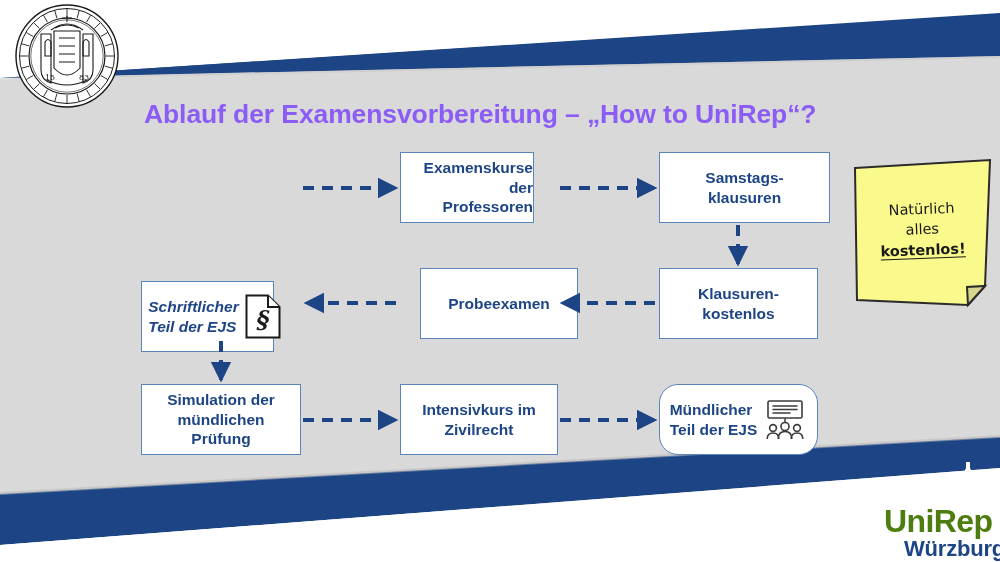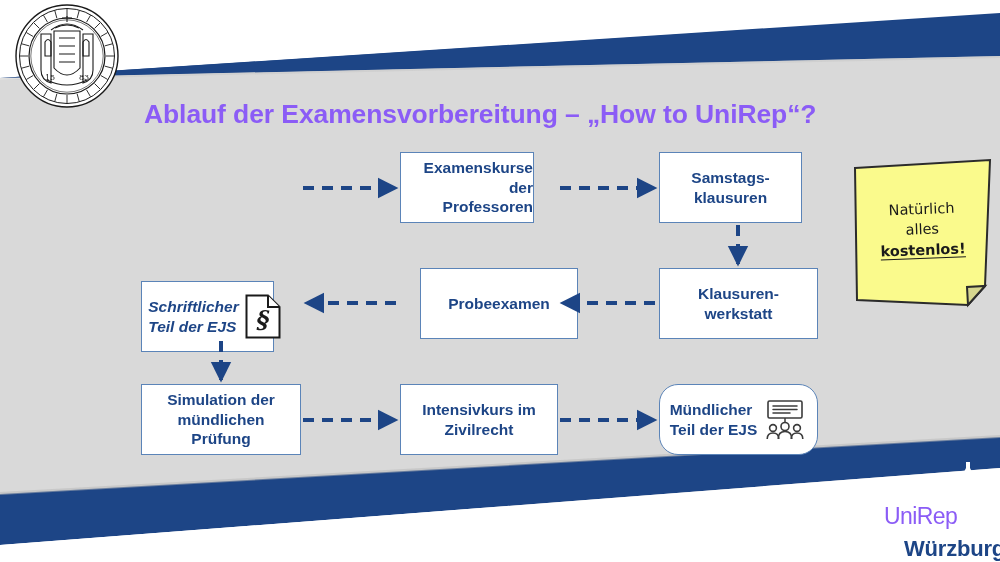--- a/index.html
+++ b/index.html
@@ -106,23 +106,23 @@
     position: absolute;
     left: 884px;
     top: 462px;
     width: 116px;
     height: 100px;
   }
   .logo-unirep {
     position: absolute;
     left: 0px;
     top: 41px;
-    font-size: 23px;
-    font-weight: normal;
-    color: #8b5cf6;
+    font-size: 32px;
+    font-weight: bold;
+    color: #4d7c0f;
     letter-spacing: -0.6px;
   }
   .logo-wuerzburg {
     position: absolute;
     left: 20px;
     top: 74px;
     font-size: 22px;
     font-weight: bold;
     color: #1d4586;
     letter-spacing: -0.2px;
@@ -208,42 +208,42 @@
   </svg>
 
   <div class="slide-title">Ablauf der Examensvorbereitung – „How to UniRep“?</div>
 
 
   <div class="fbox" style="left:400px; top:152px; width:134px; height:71px;text-align:right;">
     <span class="lbl">Examenskurse der
 Professoren</span>
   </div>
 
-  <div class="fbox" style="left:659px; top:152px; width:143px; height:71px;">
+  <div class="fbox" style="left:659px; top:152px; width:171px; height:71px;">
     <span class="lbl">Samstags-
 klausuren</span>
   </div>
 
   <div class="fbox with-icon" style="left:141px; top:281px; width:133px; height:71px;font-style:italic;">
     <span class="lbl">Schriftlicher
 Teil der EJS</span>
     <svg width="36" height="45" viewBox="0 0 36 45" style="margin-right:-14px;">
       <path d="M1.5,1.5 L23,1.5 L34.5,13 L34.5,43.5 L1.5,43.5 Z" fill="#ffffff" stroke="#1a1a1a" stroke-width="2"></path>
       <path d="M23,1.5 L23,13 L34.5,13" fill="#ffffff" stroke="#1a1a1a" stroke-width="2"></path>
       <text x="18" y="34" text-anchor="middle" font-family="'DejaVu Serif',serif" font-size="25" fill="#1a1a1a">§</text>
     </svg>
   </div>
 
   <div class="fbox" style="left:420px; top:268px; width:158px; height:71px;">
     <span class="lbl">Probeexamen</span>
   </div>
 
   <div class="fbox" style="left:659px; top:268px; width:159px; height:71px;">
     <span class="lbl">Klausuren-
-werkstatt</span>
+kostenlos</span>
   </div>
 
   <div class="fbox" style="left:400px; top:384px; width:158px; height:71px;">
     <span class="lbl">Intensivkurs im
 Zivilrecht</span>
   </div>
 
   <div class="fbox" style="left:141px; top:384px; width:160px; height:71px;">
     <span class="lbl">Simulation der
 mündlichen

